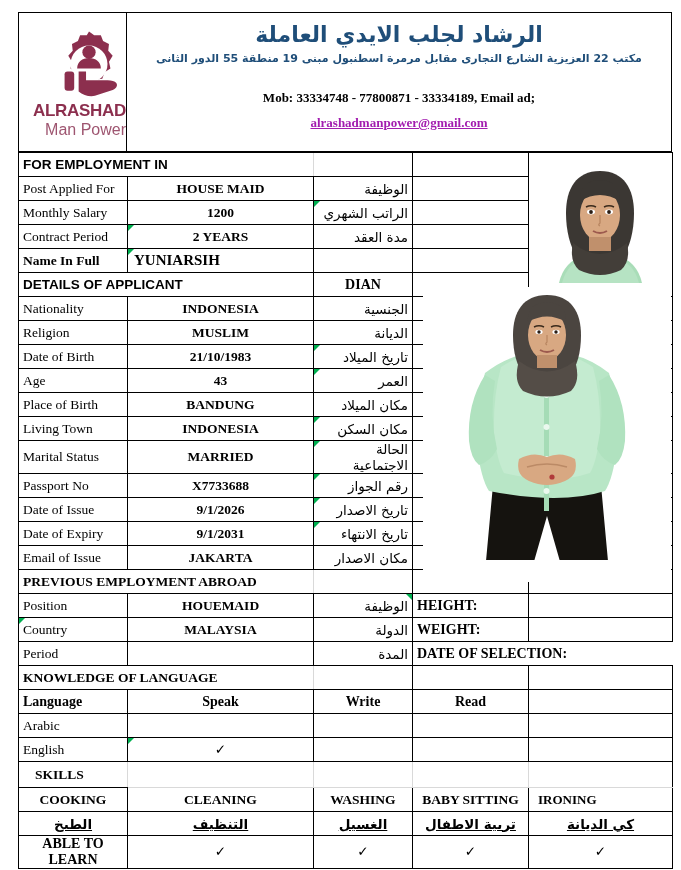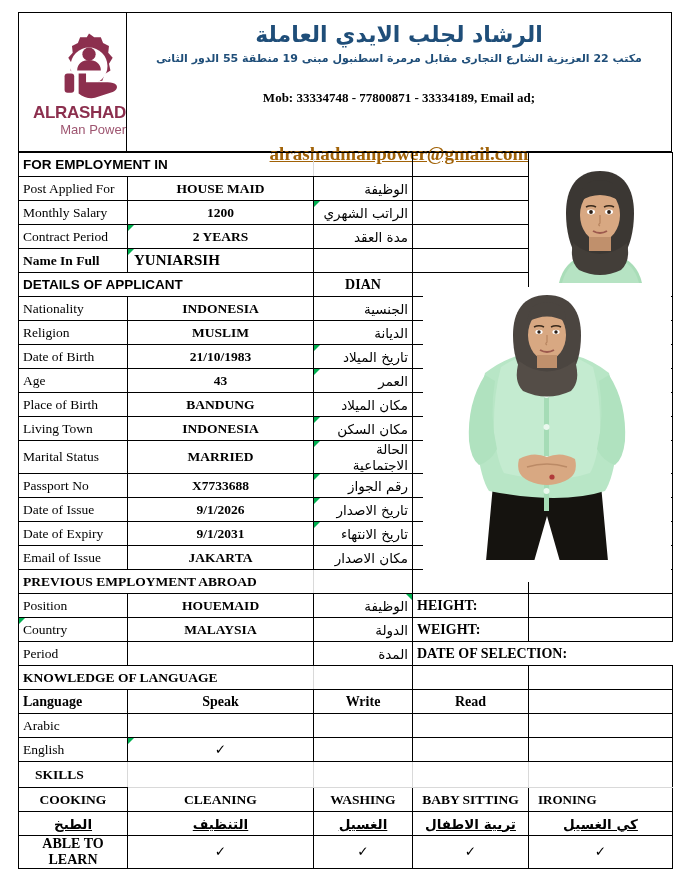--- a/index.html
+++ b/index.html
@@ -52,21 +52,21 @@
     font-weight: bold;
     color: #8c2f4e;
     font-size: 17px;
     letter-spacing: -0.3px;
     line-height: 1;
     margin-top: 1px;
   }
   .logo-sub {
     font-family: "Liberation Sans", sans-serif;
     color: #9e5570;
-    font-size: 13px;
+    font-size: 16px;
     line-height: 1.1;
     margin-top: 2px;
   }
   .header-body {
     flex: 1;
     display: flex;
     flex-direction: column;
     align-items: center;
     justify-content: flex-start;
     padding-top: 8px;
@@ -91,25 +91,24 @@
     margin-bottom: 24px;
     text-align: center;
   }
   .h-mob {
     font-size: 13px;
     font-weight: bold;
     color: #000;
     margin-bottom: 9px;
   }
   .h-email {
-    font-size: 19px;
-    font-weight: bold;
-    color: #a16207;
+    font-size: 13px;
+    font-weight: bold;
+    color: #a21caf;
     text-decoration: underline;
-    margin-top: 28px;
   }
 
   
   .tbl {
     position: absolute;
     left: 18px;
     top: 152px;
     width: 654px;
     border-collapse: collapse;
     table-layout: fixed;
@@ -449,21 +448,21 @@
         <td class="b ctr" style="font-size:13.5px">WASHING</td>
         <td class="b ctr" style="font-size:13.5px">BABY SITTING</td>
         <td class="b" style="font-size:13px;padding-left:9px">IRONING</td>
       </tr>
 
       <tr>
         <td class="ar-c" style="text-decoration:underline">الطبخ</td>
         <td class="ar-c" style="text-decoration:underline">التنظيف</td>
         <td class="ar-c" style="text-decoration:underline">الغسيل</td>
         <td class="ar-c" style="text-decoration:underline">تربية الاطفال</td>
-        <td class="ar-c" style="text-decoration:underline">كي الغسيل</td>
+        <td class="ar-c" style="text-decoration:underline">كي الديانة</td>
       </tr>
 
       <tr>
         <td class="red ctr" style="font-size:14px">ABLE TO LEARN</td>
         <td class="chk">✓</td>
         <td class="chk">✓</td>
         <td class="chk">✓</td>
         <td class="chk">✓</td>
       </tr>
 

